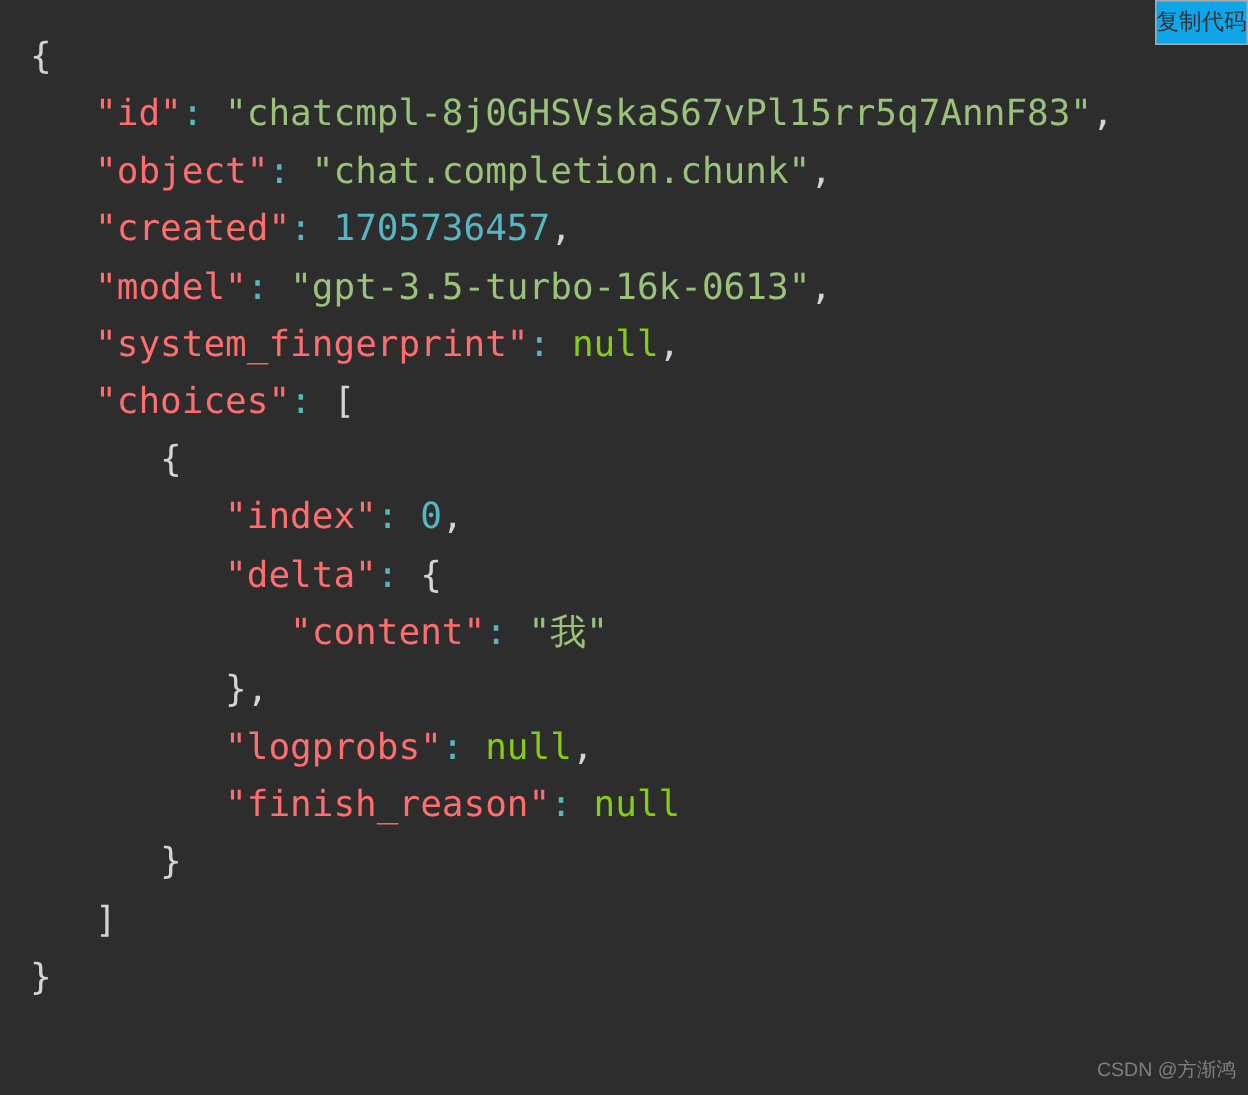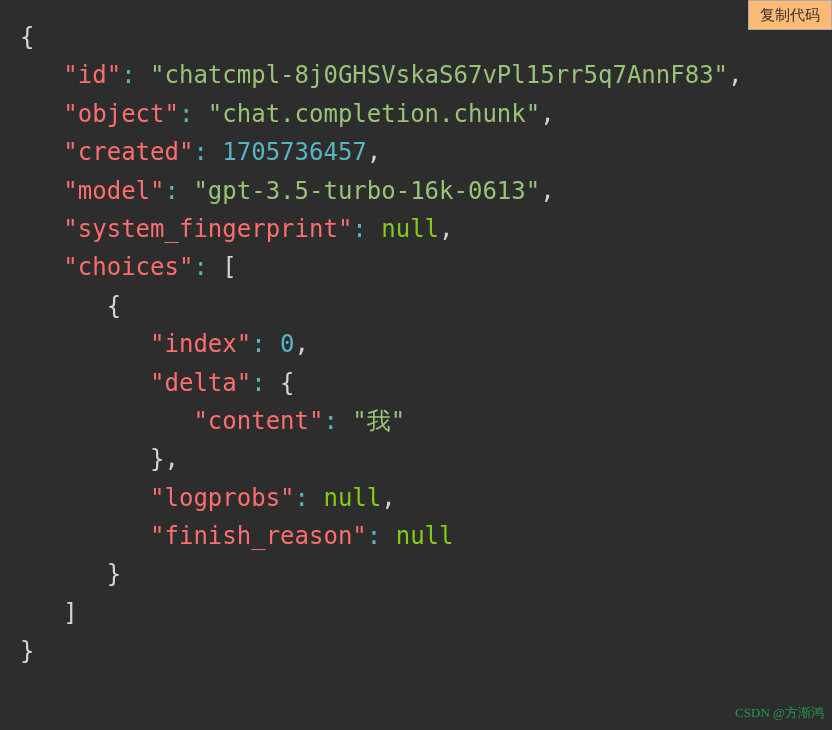--- a/index.html
+++ b/index.html
@@ -15,40 +15,40 @@
       color: #d4d4d4;
       overflow: hidden;
     }
     .code-container {
       padding: 18px 20px 20px 20px;
     }
     .copy-badge {
       position: absolute;
       top: 0;
       right: 0;
-      background: #fdba74;
+      background: #0ea5e9;
       color: #333;
       font-size: 15px;
       font-family: -apple-system, "PingFang SC", "Microsoft YaHei", sans-serif;
-      padding: 2px 11px;
+      padding: 2px 0;
       border: 1px solid #aaa;
     }
     .punct { color: #d4d4d4; }
     .key { color: #ff6e6e; }
     .string { color: #98c379; }
     .number { color: #56b6c2; }
     .null { color: #84cc16; }
     .colon { color: #56b6c2; }
     .watermark {
       position: absolute;
       right: 8px;
       bottom: 6px;
       font-size: 13px;
-      color: #22c55e;
-      font-family: Liberation Serif, serif;
+      color: #a3a3a3;
+      font-family: Liberation Sans, sans-serif;
       opacity: 0.7;
     }
     pre {
       margin: 0;
       white-space: pre;
     }
   </style>
 </head>
 <body>
 

